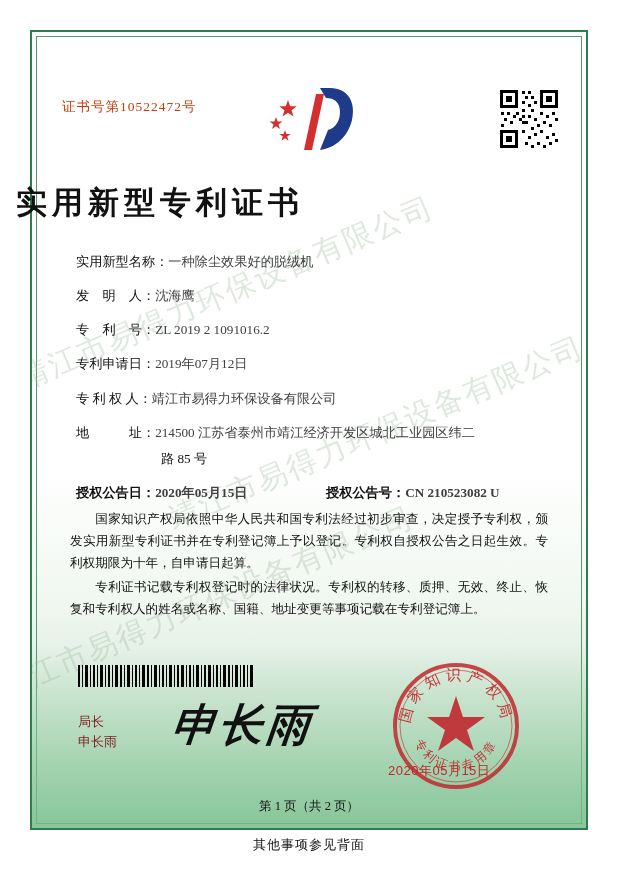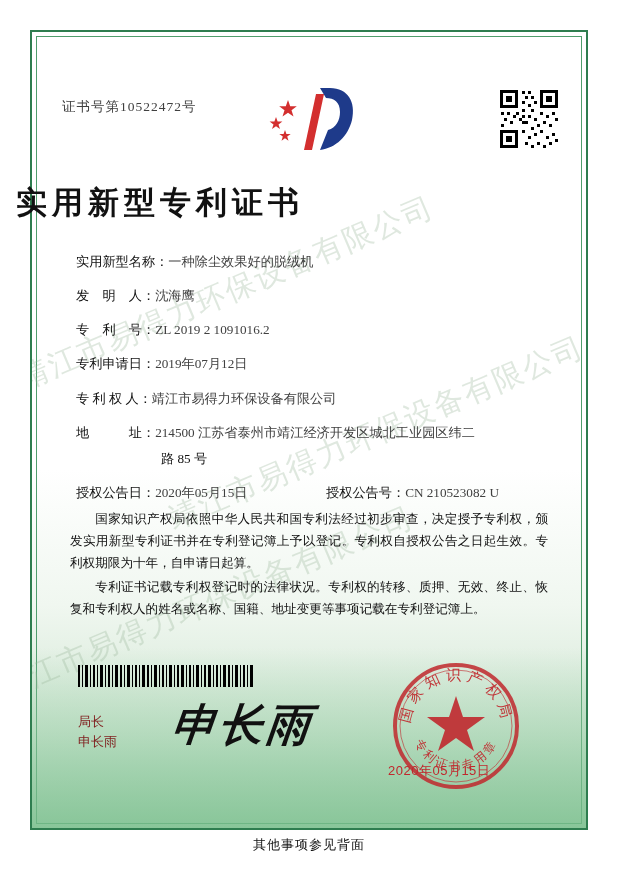--- a/index.html
+++ b/index.html
@@ -81,21 +81,21 @@
   .wm2 { left: 130px; top: 470px; }
   .wm3 { left: -40px; top: 640px; }
 
   
   .cert-no {
     position: absolute;
     left: 62px;
     top: 98px;
     font-size: 13.5px;
     letter-spacing: 1px;
-    color: #404040;
+    color: #c2410c;
   }
 
   .logo {
     position: absolute;
     left: 258px;
     top: 78px;
     width: 104px;
     height: 80px;
   }
   .logo svg { display: block; }
@@ -141,20 +141,21 @@
     white-space: pre;
     color: #111;
   }
   .field-value {
     flex: 1 1 auto;
     color: #404040;
   }
   .row-inline {
     display: flex;
     margin-bottom: 15px;
+    font-weight: bold;
   }
   .row-inline .seg1 { flex: 0 0 250px; display: flex; }
   .row-inline .seg2 { flex: 1 1 auto; display: flex; }
 
   .addr-second {
     margin-left: 85px;
     margin-top: 7px;
   }
 
   
@@ -450,15 +451,16 @@
       <text font-family="'Liberation Serif', serif" font-size="15" fill="#c0282d" letter-spacing="5" opacity="0.92">
         <textPath href="#topArc" startOffset="50%" text-anchor="middle">国家知识产权局</textPath>
       </text>
       <text font-family="'Liberation Serif', serif" font-size="12" fill="#c0282d" letter-spacing="3" opacity="0.92">
         <textPath href="#botArc" startOffset="50%" text-anchor="middle">专利证书专用章</textPath>
       </text>
     </svg>
   </div>
   <div class="seal-date">2020年05月15日</div>
 
+  <div class="page-no">第 1 页（共 2 页）</div>
 
   <div class="footer-note">其他事项参见背面</div>
 </div>
 
 </body></html>

